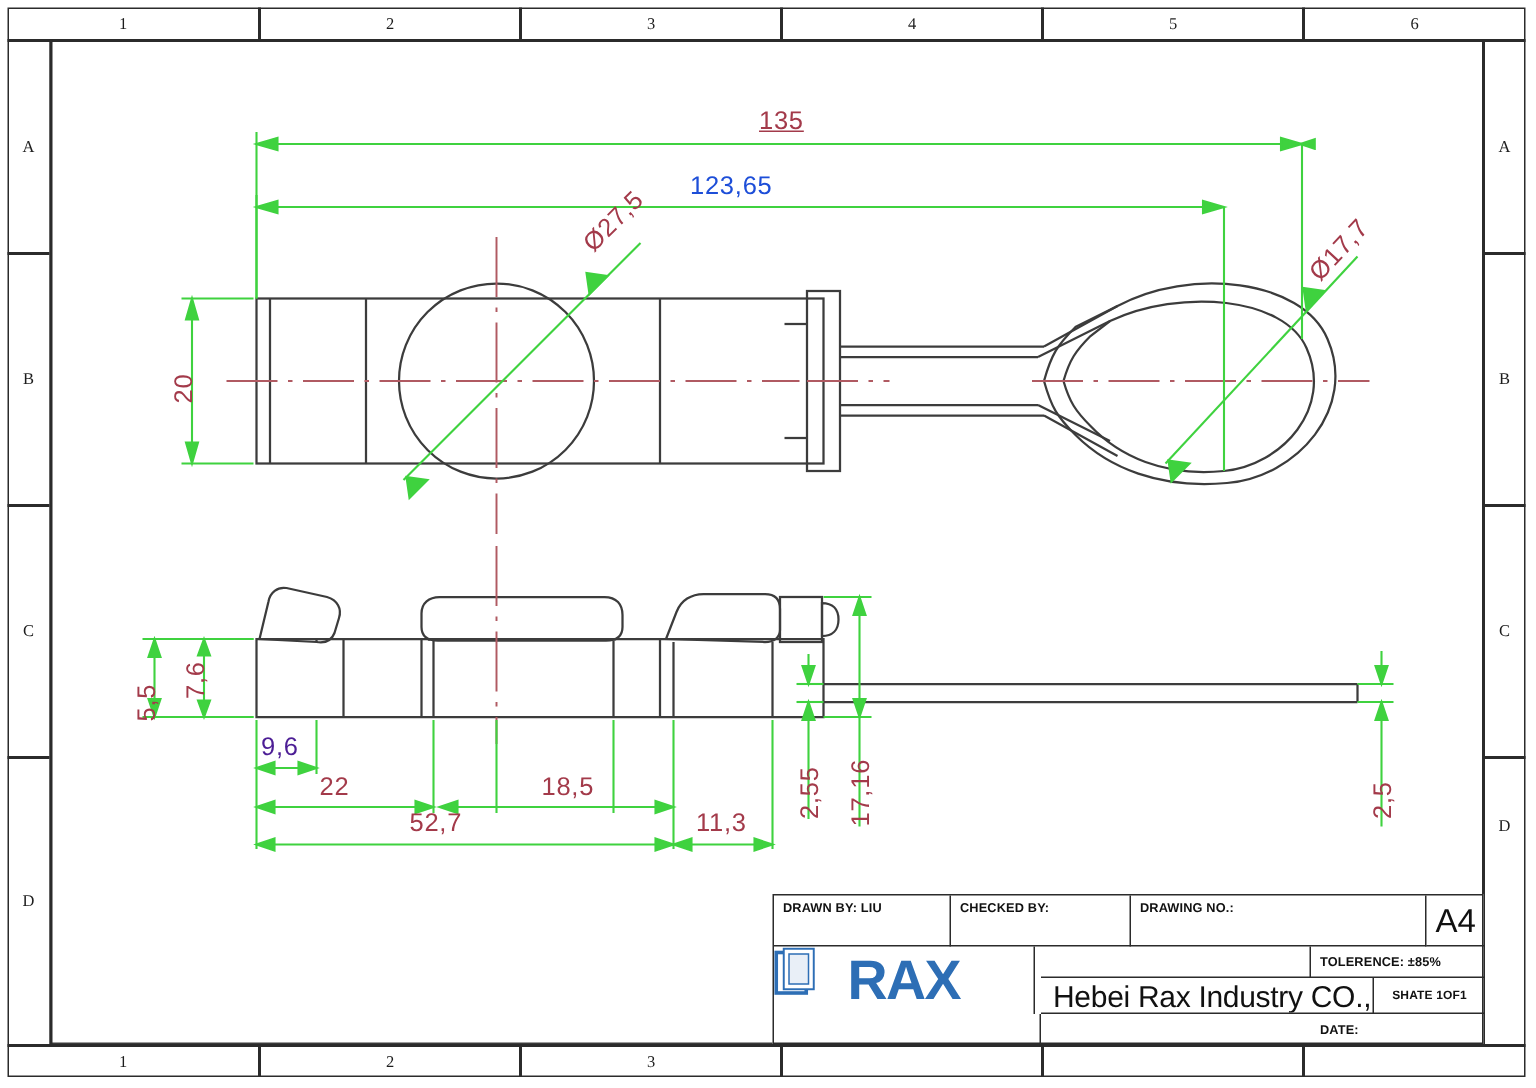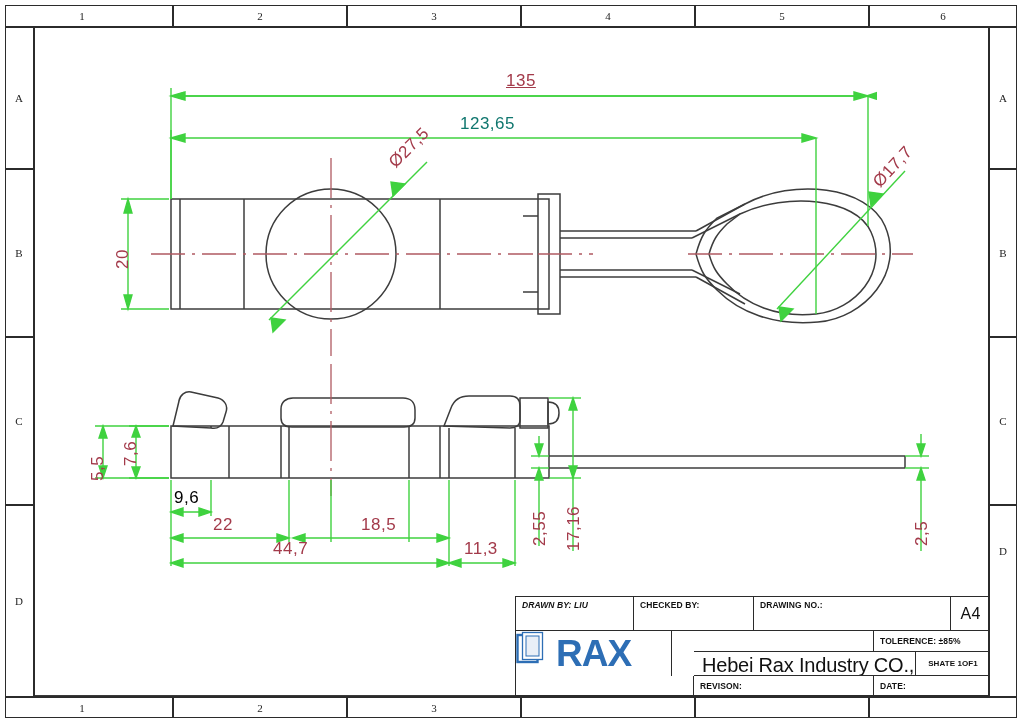--- a/index.html
+++ b/index.html
@@ -42,34 +42,34 @@
   .tb-cell{
     position:absolute;box-sizing:border-box;
     border-right:1.2px solid #2b2b2b;border-bottom:1.2px solid #2b2b2b;
     font-size:8.5px;font-weight:bold;color:#111;
     padding:3px 0 0 6px;letter-spacing:.1px;
     white-space:nowrap;overflow:hidden;
   }
   .tb-nb{border-right:none;}
   .tb-nbb{border-bottom:none;}
   .tb-big{
-    font-size:16px;font-weight:normal;
+    font-size:22px;font-weight:normal;
     display:flex;align-items:center;justify-content:center;padding:0;
   }
   .tb-company{
     font-size:20px;font-weight:normal;letter-spacing:-.2px;
     display:flex;align-items:center;padding-left:8px;
   }
   .tb-sheet{
     font-size:8px;font-weight:bold;
     display:flex;align-items:center;justify-content:center;padding:0;
   }
   
   #logo{
-    position:absolute;left:0;top:34px;width:156px;height:45px;
+    position:absolute;left:0;top:34px;width:174px;height:45px;
     display:flex;align-items:center;justify-content:center;gap:4px;
     border-right:1.2px solid #2b2b2b;box-sizing:border-box;
   }
   .logo-text{
     font-family:"Liberation Sans", sans-serif;
     font-weight:bold;font-size:37px;letter-spacing:-1px;
     line-height:1;
   }
   
   .dim{
@@ -319,52 +319,52 @@
         <line x1="872" y1="442" x2="896" y2="442"></line>
         <line x1="888" y1="408" x2="888" y2="428"></line>
         <line x1="888" y1="444" x2="888" y2="525"></line>
         <polygon points="888,430 884,418 892,418" fill="#3fd23f"></polygon>
         <polygon points="888,442 884,454 892,454" fill="#3fd23f"></polygon>
       </g>
     </svg>
 
     <div class="dim" style="left:473px;top:45px;color:#a33a4a;text-decoration:underline;">135</div>
 
-    <div class="dim" style="left:427px;top:88px;color:#0f766e;">123,65</div>
+    <div class="dim" style="left:427px;top:88px;color:#1d4ed8;">123,65</div>
 
     <div class="dim" style="left:352px;top:132px;color:#a33a4a;transform:rotate(-45deg);transform-origin:left top;">Ø27,5</div>
 
     <div class="dim" style="left:836px;top:152px;color:#a33a4a;transform:rotate(-47deg);transform-origin:left top;">Ø17,7</div>
 
     <div class="dim" style="left:80px;top:243px;color:#a33a4a;transform:rotate(-90deg);transform-origin:left top;">20</div>
 
     <div class="dim" style="left:55px;top:455px;color:#a33a4a;transform:rotate(-90deg);transform-origin:left top;">5,5</div>
 
     <div class="dim" style="left:88px;top:440px;color:#a33a4a;transform:rotate(-90deg);transform-origin:left top;">7,6</div>
 
-    <div class="dim" style="left:141px;top:462px;color:#000000;">9,6</div>
+    <div class="dim" style="left:141px;top:462px;color:#4c1d95;">9,6</div>
 
     <div class="dim" style="left:180px;top:489px;color:#a33a4a;">22</div>
 
     <div class="dim" style="left:302px;top:489px;color:#a33a4a;margin-left:26px;">18,5</div>
 
-    <div class="dim" style="left:240px;top:513px;color:#a33a4a;">44,7</div>
+    <div class="dim" style="left:240px;top:513px;color:#a33a4a;">52,7</div>
 
     <div class="dim" style="left:419px;top:513px;color:#a33a4a;margin-left:12px;">11,3</div>
 
     <div class="dim" style="left:497px;top:520px;color:#a33a4a;transform:rotate(-90deg);transform-origin:left top;">2,55</div>
 
     <div class="dim" style="left:531px;top:525px;color:#a33a4a;transform:rotate(-90deg);transform-origin:left top;">17,16</div>
 
     <div class="dim" style="left:879px;top:520px;color:#a33a4a;transform:rotate(-90deg);transform-origin:left top;">2,5</div>
   </div>
 
   <div id="titleblock">
 
-    <div class="tb-cell" style="left:0;top:0;width:118px;height:34px;font-style:italic;">DRAWN BY:  LIU</div>
+    <div class="tb-cell" style="left:0;top:0;width:118px;height:34px;">DRAWN BY:  LIU</div>
 
     <div class="tb-cell" style="left:238px;top:0;width:197px;height:34px;">DRAWING NO.:</div>
 
     <div class="tb-cell" style="left:118px;top:0;width:120px;height:34px;">CHECKED BY:</div>
 
     <div class="tb-cell tb-big tb-nb" style="left:435px;top:0;width:39px;height:34px;">A4</div>
 
     <div id="logo">
       <svg width="30" height="33" viewBox="0 0 30 33">
         <rect x="1.5" y="4" width="20" height="27" fill="none" stroke="#2d6eb5" stroke-width="2.4"></rect>
@@ -377,18 +377,17 @@
     <div class="tb-cell" style="left:178px;top:34px;width:180px;height:21px;"></div>
 
     <div class="tb-cell tb-nb" style="left:358px;top:34px;width:116px;height:21px;padding-top:5px;">TOLERENCE:  ±85%</div>
 
     <div class="tb-cell tb-company" style="left:178px;top:55px;width:222px;height:24px;">Hebei Rax Industry CO.,LTD</div>
 
     <div class="tb-cell tb-sheet tb-nb" style="left:400px;top:55px;width:74px;height:24px;">SHATE 1OF1</div>
 
     <div class="tb-cell tb-nbb" style="left:0;top:79px;width:178px;height:21px;"></div>
 
-    <div class="tb-cell tb-nbb" style="left:178px;top:79px;width:180px;height:21px;padding-top:5px;">REVISON:</div>
 
     <div class="tb-cell tb-nbb tb-nb" style="left:358px;top:79px;width:116px;height:21px;padding-top:5px;">DATE:</div>
   </div>
 
 </div>
 
 </body></html>

